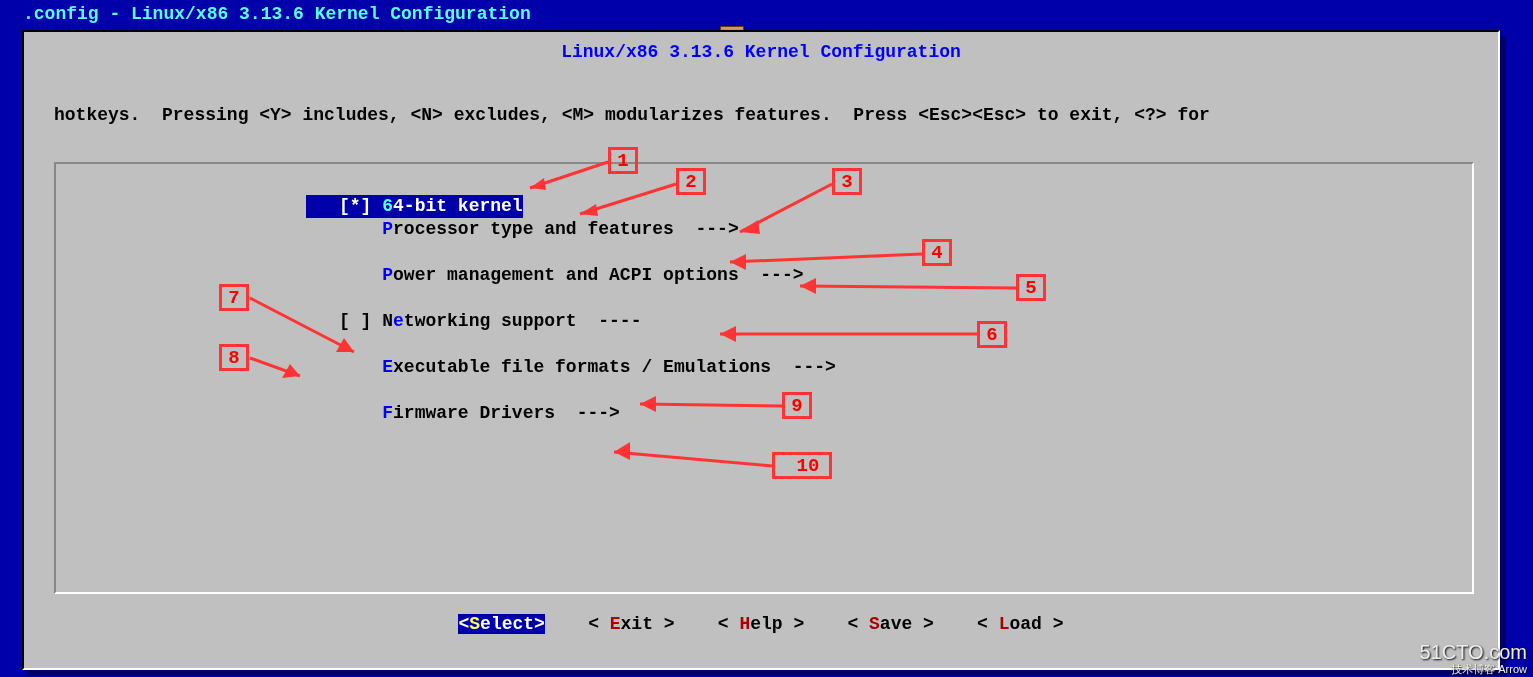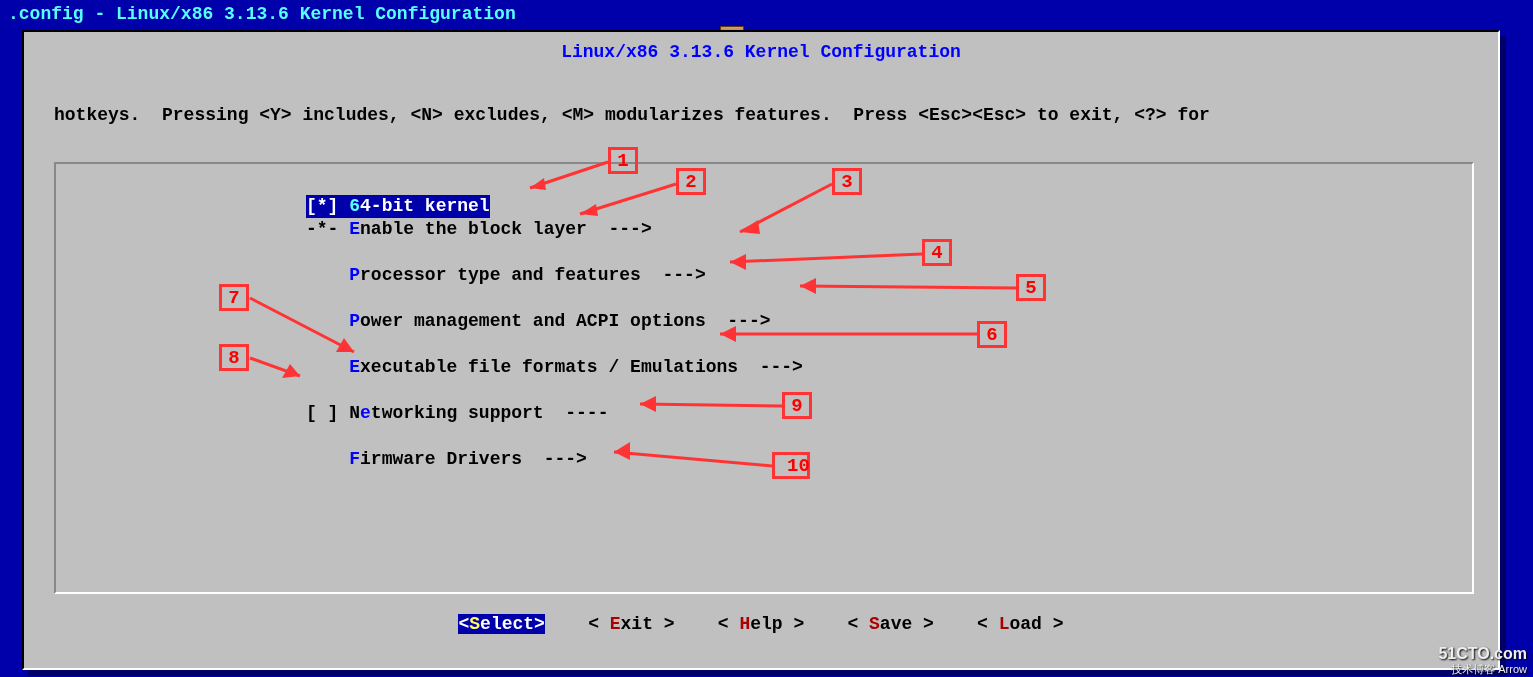--- a/index.html
+++ b/index.html
@@ -9,21 +9,21 @@
     font-size: 18px;
     font-weight: bold;
     color: #000;
     width: 1533px;
     height: 677px;
     overflow: hidden;
     position: relative;
   }
   .titlebar {
     color: #55ffff;
-    padding: 4px 8px;
+    padding: 4px 23px;
     font-size: 18px;
   }
   .outer-frame {
     position: absolute;
     left: 22px; top: 30px;
     width: 1478px;
     height: 640px;
     border: 2px solid #000;
     border-right-color: #fff;
     border-bottom-color: #fff;
@@ -56,21 +56,21 @@
     border-right-color: #fff;
     border-bottom-color: #fff;
     background: #c0c0c0;
   }
   .menu-list {
     position: absolute;
     left: 250px; top: 8px;
     line-height: 1.28;
     white-space: pre;
   }
-  .menu-item { color: #000; }
+  .menu-item { color: #000; padding-left: 33px; }
   .menu-item .hot { color: #0000ff; }
   .menu-item.selected {
     background: #0000aa; color: #fff; display: inline-block;
   }
   .menu-item.selected .hot { color: #55ffff; }
   .button-bar {
     position: absolute;
     left: 0; bottom: 14px;
     width: 100%;
     text-align: center;
@@ -84,21 +84,21 @@
     position: absolute;
     right: 6px; bottom: 2px;
     color: #eee;
     font-family: sans-serif;
     font-weight: normal;
     font-size: 11px;
     text-align: right;
     text-shadow: 1px 1px 2px #000;
     line-height: 1.1;
   }
-  .watermark .big { font-size: 16px; font-weight: bold; }
+  .watermark .big { font-size: 20px; font-weight: normal; }
   .annot-box {
     position: absolute;
     border: 3px solid #ff3333;
     color: #ff0000;
     font-family: "Courier New", monospace;
     font-weight: bold;
     font-size: 19px;
     width: 30px; height: 27px;
     text-align: center;
     line-height: 22px;
@@ -126,25 +126,24 @@
   <div class="banner-title">Linux/x86 3.13.6 Kernel Configuration</div>
 
   <div class="help-text">
     <div>hotkeys.  Pressing &lt;Y&gt; includes, &lt;N&gt; excludes, &lt;M&gt; modularizes features.  Press &lt;Esc&gt;&lt;Esc&gt; to exit, &lt;?&gt; for</div>
     <div>Help, &lt;/&gt; for Search.  Legend: [*] built-in  [ ] excluded  &lt;M&gt; module  &lt; &gt; module capable</div>
   </div>
 
   <div class="inner-frame">
     <div class="menu-list">
 <span class="menu-item selected"><span>[*] </span><span class="hot">6</span><span>4-bit kernel</span></span>
-<div class="menu-item"><span>-*- </span><span class="hot">E</span><span>nable the block layer  ---&gt;</span></div>
 <div class="menu-item"><span>    </span><span class="hot">P</span><span>rocessor type and features  ---&gt;</span></div>
 <div class="menu-item"><span>    </span><span class="hot">P</span><span>ower management and ACPI options  ---&gt;</span></div>
+<div class="menu-item"><span>[ ] N</span><span class="hot">e</span><span>tworking support  ----</span></div>
 <div class="menu-item"><span>    </span><span class="hot">E</span><span>xecutable file formats / Emulations  ---&gt;</span></div>
-<div class="menu-item"><span>[ ] N</span><span class="hot">e</span><span>tworking support  ----</span></div>
 <div class="menu-item"><span>    </span><span class="hot">F</span><span>irmware Drivers  ---&gt;</span></div>
 
 
 
 
 
 
     </div>
   </div>
 
@@ -155,21 +154,21 @@
 
 <div class="annot-box" style="left:608px; top:147px;">1</div>
 <div class="annot-box" style="left:676px; top:168px;">2</div>
 <div class="annot-box" style="left:832px; top:168px;">3</div>
 <div class="annot-box" style="left:922px; top:239px;">4</div>
 <div class="annot-box" style="left:1016px; top:274px;">5</div>
 <div class="annot-box" style="left:977px; top:321px;">6</div>
 <div class="annot-box" style="left:219px; top:284px;">7</div>
 <div class="annot-box" style="left:219px; top:344px;">8</div>
 <div class="annot-box" style="left:782px; top:392px;">9</div>
-<div class="annot-box" style="left:772px; top:452px; width:38px;padding-left:12px;">10</div>
+<div class="annot-box" style="left:772px; top:452px; width:60px;padding-left:12px;">10</div>
 
 <svg class="arrow" style="left:0;top:0;width:1533px;height:677px">
   <defs></defs>
   <line x1="608" y1="162" x2="530" y2="188"></line>
     <polygon points="530,188 544,178 546,190"></polygon>
   <line x1="676" y1="184" x2="580" y2="214"></line>
     <polygon points="580,214 596,204 598,216"></polygon>
   <line x1="832" y1="184" x2="740" y2="232"></line>
     <polygon points="740,232 758,220 760,234"></polygon>
   <line x1="922" y1="254" x2="730" y2="262"></line>

